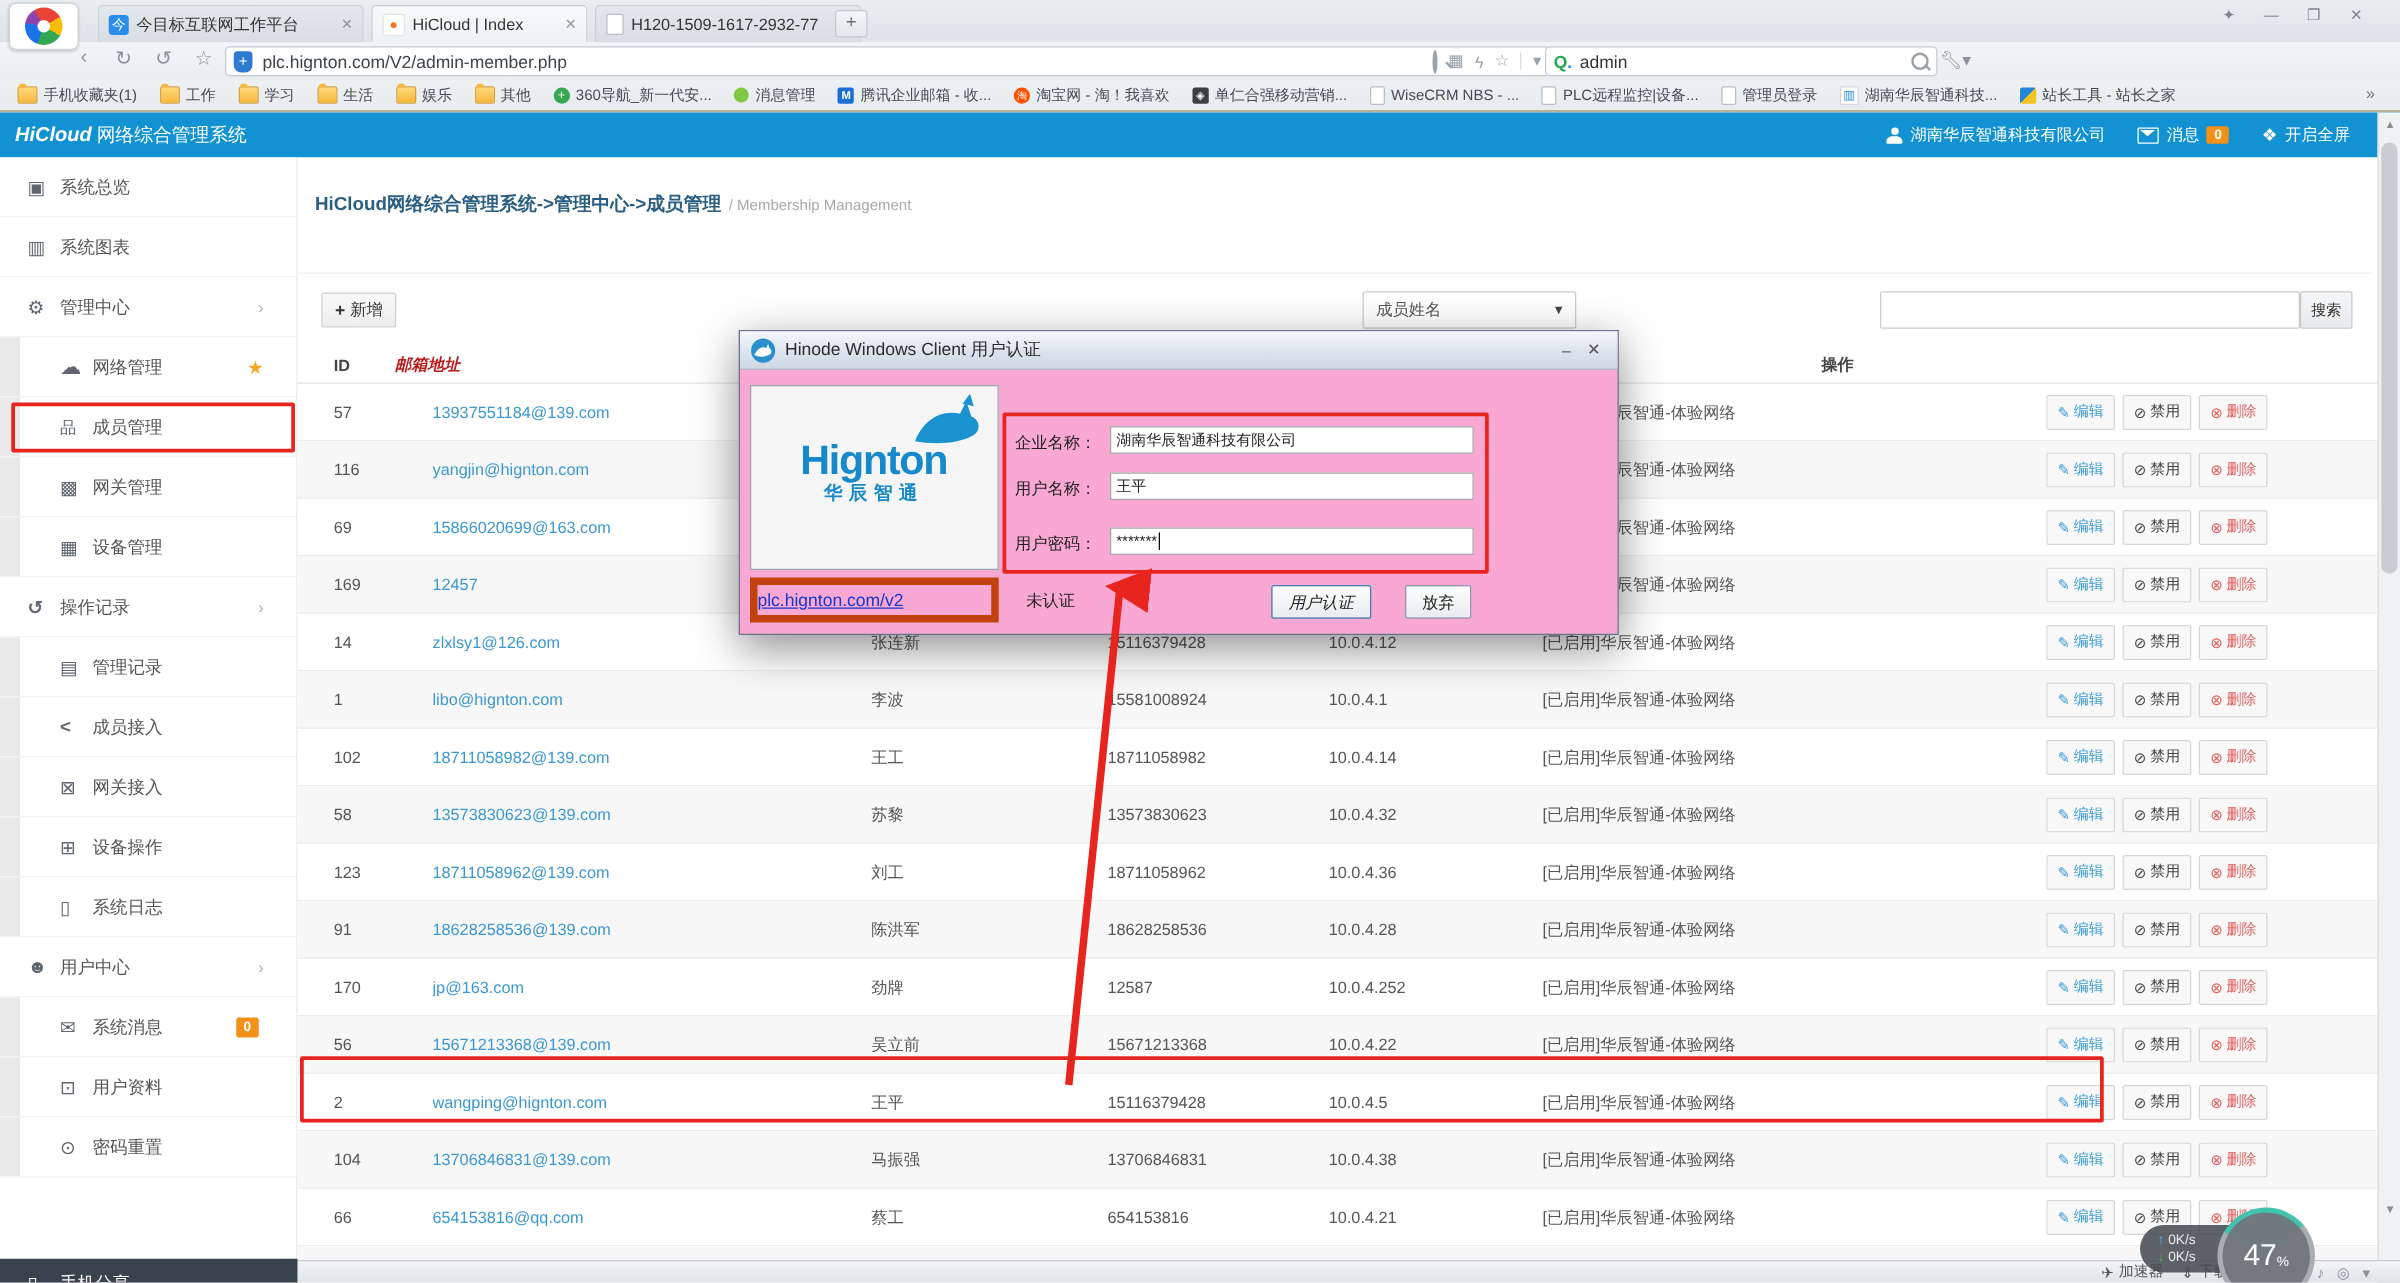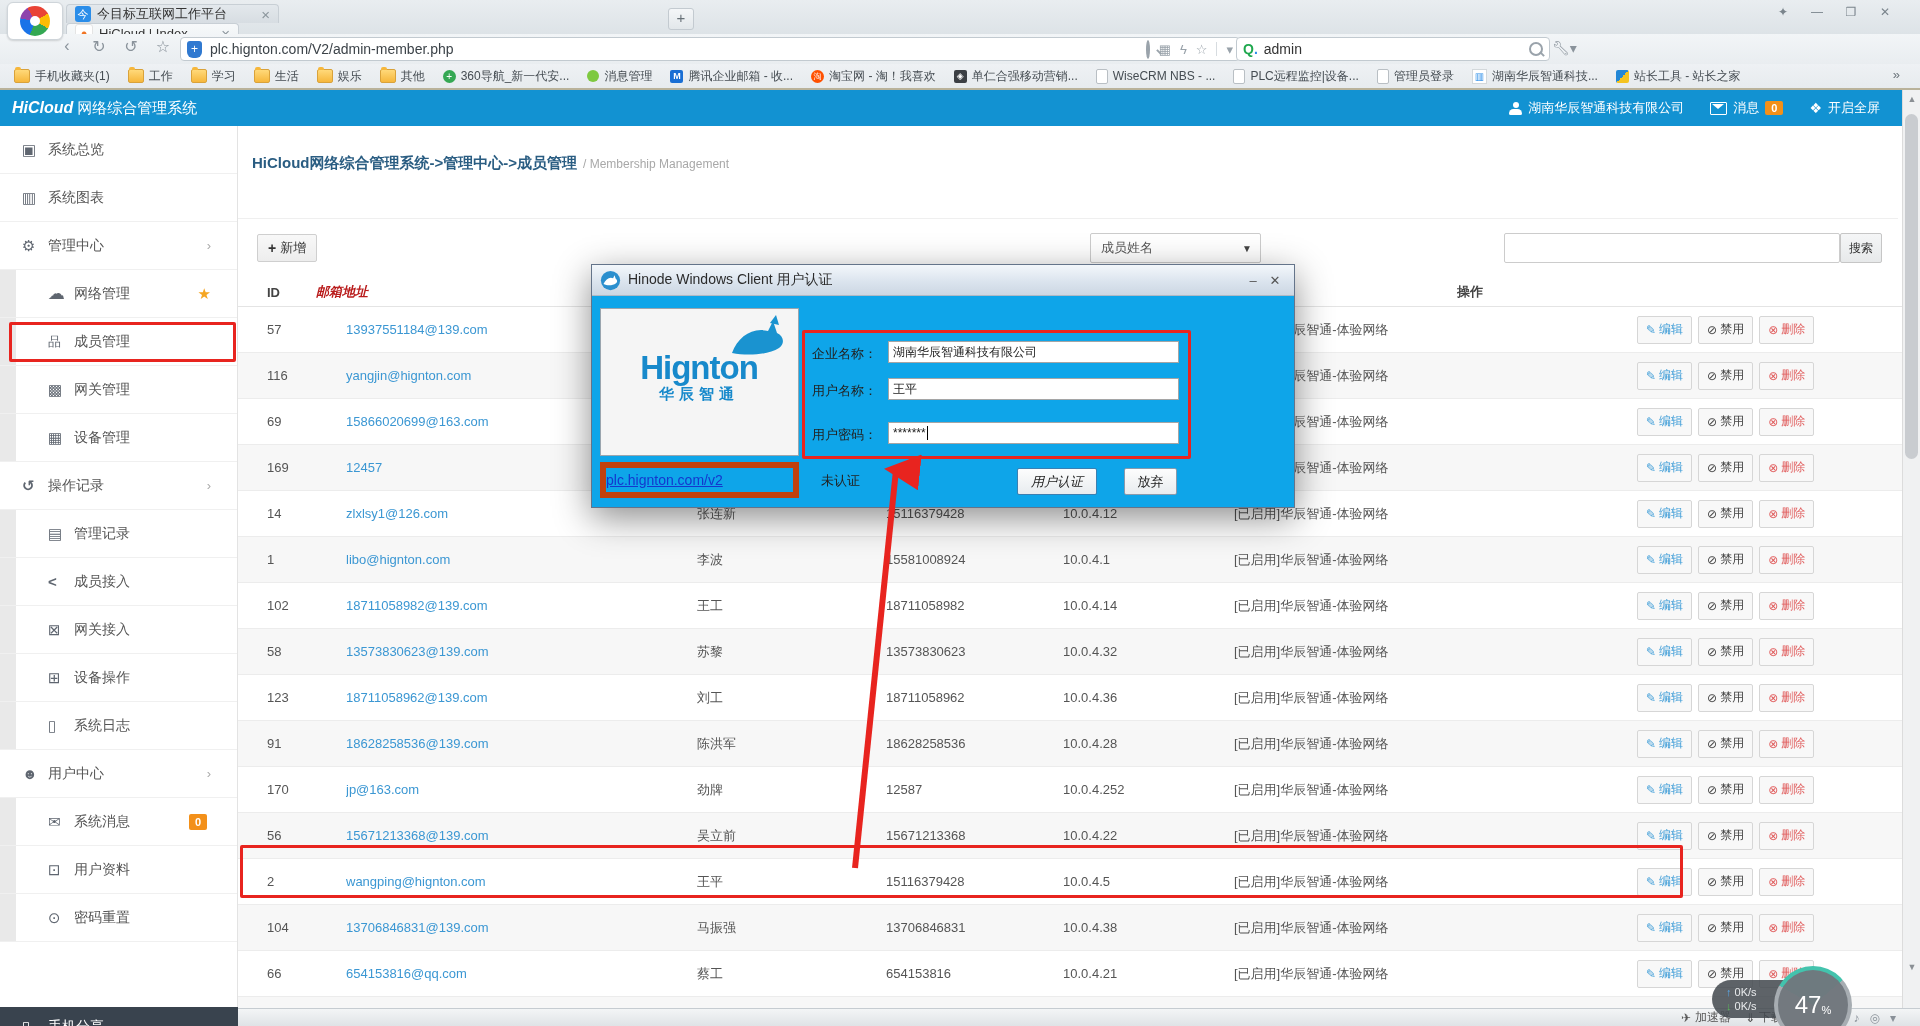--- a/index.html
+++ b/index.html
@@ -4,21 +4,21 @@
 <style>
   html,body{margin:0;padding:0;}
   body{font-family:"Liberation Sans","DejaVu Sans",sans-serif;background:#888;}
   .screen{position:relative;width:1920px;height:1026px;background:#fff;overflow:hidden;}
 
   
   .tabbar{position:absolute;left:0;top:0;width:1920px;height:34px;background:linear-gradient(#e9edf0,#dde3e7);}
   .browser-logo{position:absolute;left:7px;top:2px;width:54px;height:36px;background:#fff;border:1px solid #cfd5da;border-radius:6px;box-shadow:0 1px 2px rgba(0,0,0,.15);display:flex;align-items:center;justify-content:center;z-index:5;}
   .pinwheel{width:30px;height:30px;border-radius:50%;background:conic-gradient(#e94335 0 60deg,#fbbc05 60deg 120deg,#34a853 120deg 200deg,#1a73e8 200deg 280deg,#8e44ad 280deg 330deg,#e94335 330deg);position:relative;}
   .pinwheel::after{content:"";position:absolute;left:10px;top:10px;width:10px;height:10px;border-radius:50%;background:#fff;}
-  .tabs{position:absolute;left:66px;top:4px;display:flex;height:30px;flex-direction:column;}
+  .tabs{position:absolute;left:78px;top:4px;display:flex;height:30px;}
   .tab{position:relative;width:195px;display:flex;align-items:center;padding:0 8px;border:1px solid #c8cfd5;border-bottom:none;border-radius:4px 4px 0 0;background:linear-gradient(#e3e8ec,#d7dde2);margin-right:6px;font-size:13px;color:#333;}
   .tab.active{background:linear-gradient(#f7f9fa,#eef2f4);width:155px;}
   .tab-title{flex:1;white-space:nowrap;overflow:hidden;text-overflow:ellipsis;margin:0 6px;}
   .tab-close::before{content:"×";color:#8b959c;font-size:15px;}
   .tab-icon{width:16px;height:16px;display:inline-flex;align-items:center;justify-content:center;flex:none;}
   .i-jin{background:#2a8de9;border-radius:3px;}
   .i-jin::before{content:"今";color:#fff;font-size:11px;}
   .i-hicloud{background:#fff;border:1px solid #e4e4e4;border-radius:3px;}
   .i-hicloud::before{content:"●";color:#f07423;font-size:11px;}
   .i-page{background:#fff;border:1px solid #b9bfc4;border-radius:2px;width:12px;height:15px;}
@@ -137,21 +137,21 @@
   .c-act{width:235px;display:flex;gap:6px;}
   .rbtn{height:26px;padding:0 8px;border:1px solid #d6d6d6;border-radius:2px;background:#f8f8f8;font-size:12px;display:inline-flex;align-items:center;gap:3px;}
   .rbtn-edit{color:#3d9cd7;}
   .rbtn-disable{color:#444;}
   .rbtn-delete{color:#e05c5c;}
   .ri-edit::before{content:"✎";}
   .ri-disable::before{content:"⊘";}
   .ri-delete::before{content:"⊗";}
 
   
-  .dialog{position:absolute;left:591px;top:264px;width:704px;height:244px;background:#0ea5e9;border:1px solid #64748a;box-shadow:0 10px 34px rgba(0,0,0,.45);z-index:30;box-sizing:border-box;}
+  .dialog{position:absolute;left:591px;top:264px;width:704px;height:244px;background:#f9a8d4;border:1px solid #64748a;box-shadow:0 10px 34px rgba(0,0,0,.45);z-index:30;box-sizing:border-box;}
   .dlg-title{height:30px;background:linear-gradient(#f3f7fb,#dbe4ee 55%,#ccd7e3);border-bottom:1px solid #aeb9c5;display:flex;align-items:center;padding:0 8px;}
   .dlg-icon{width:21px;height:21px;flex:none;margin-right:7px;}
   .dlg-title-text{flex:1;font-size:14px;color:#2b2b2b;}
   .dlg-min,.dlg-close{width:22px;text-align:center;color:#555;font-size:13px;}
   .dlg-body{position:relative;height:213px;}
   .logo-panel{position:absolute;left:8px;top:12px;width:199px;height:148px;background:#f5f5f5;border:1px solid #9aa5ae;box-sizing:border-box;overflow:hidden;}
   .hignton-wrap{position:absolute;left:8px;top:44px;width:180px;text-align:center;}
   .hignton-text{font-size:33px;font-weight:bold;color:#1789cb;letter-spacing:-1px;line-height:30px;}
   .hignton-sub{font-size:15px;font-weight:bold;color:#1789cb;letter-spacing:5px;margin-top:2px;}
   .goat{position:absolute;right:2px;top:4px;}

